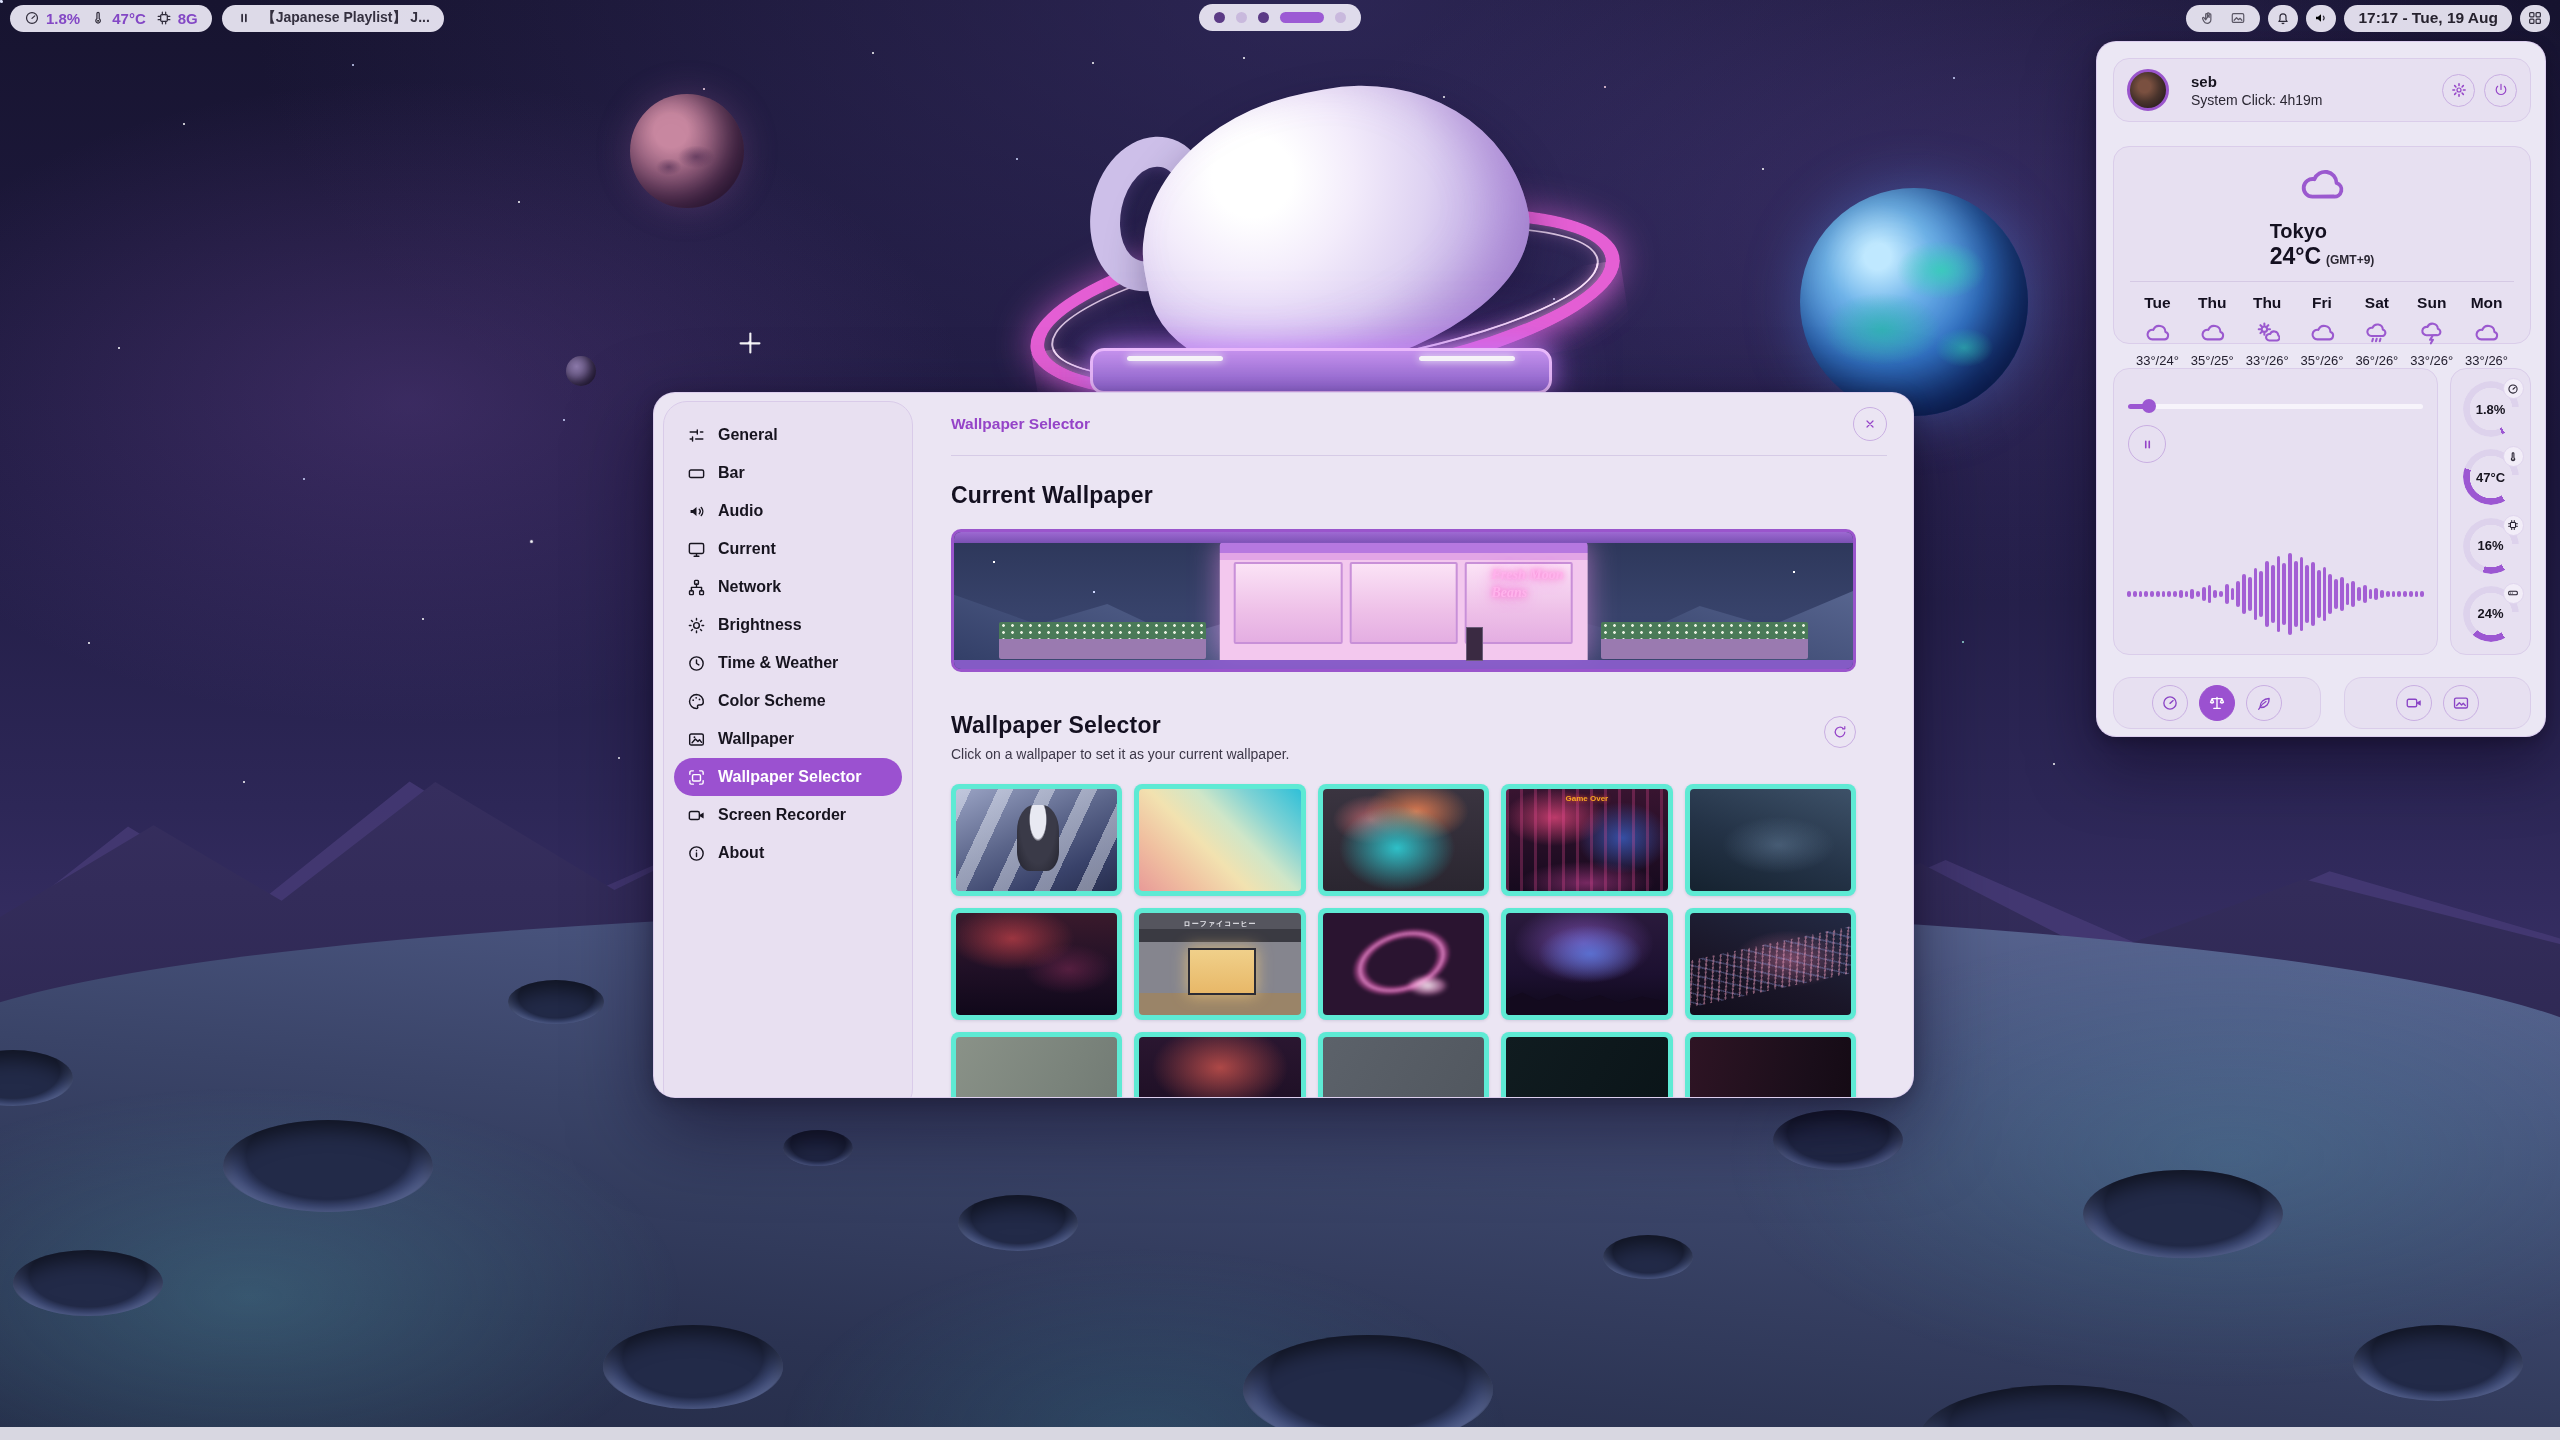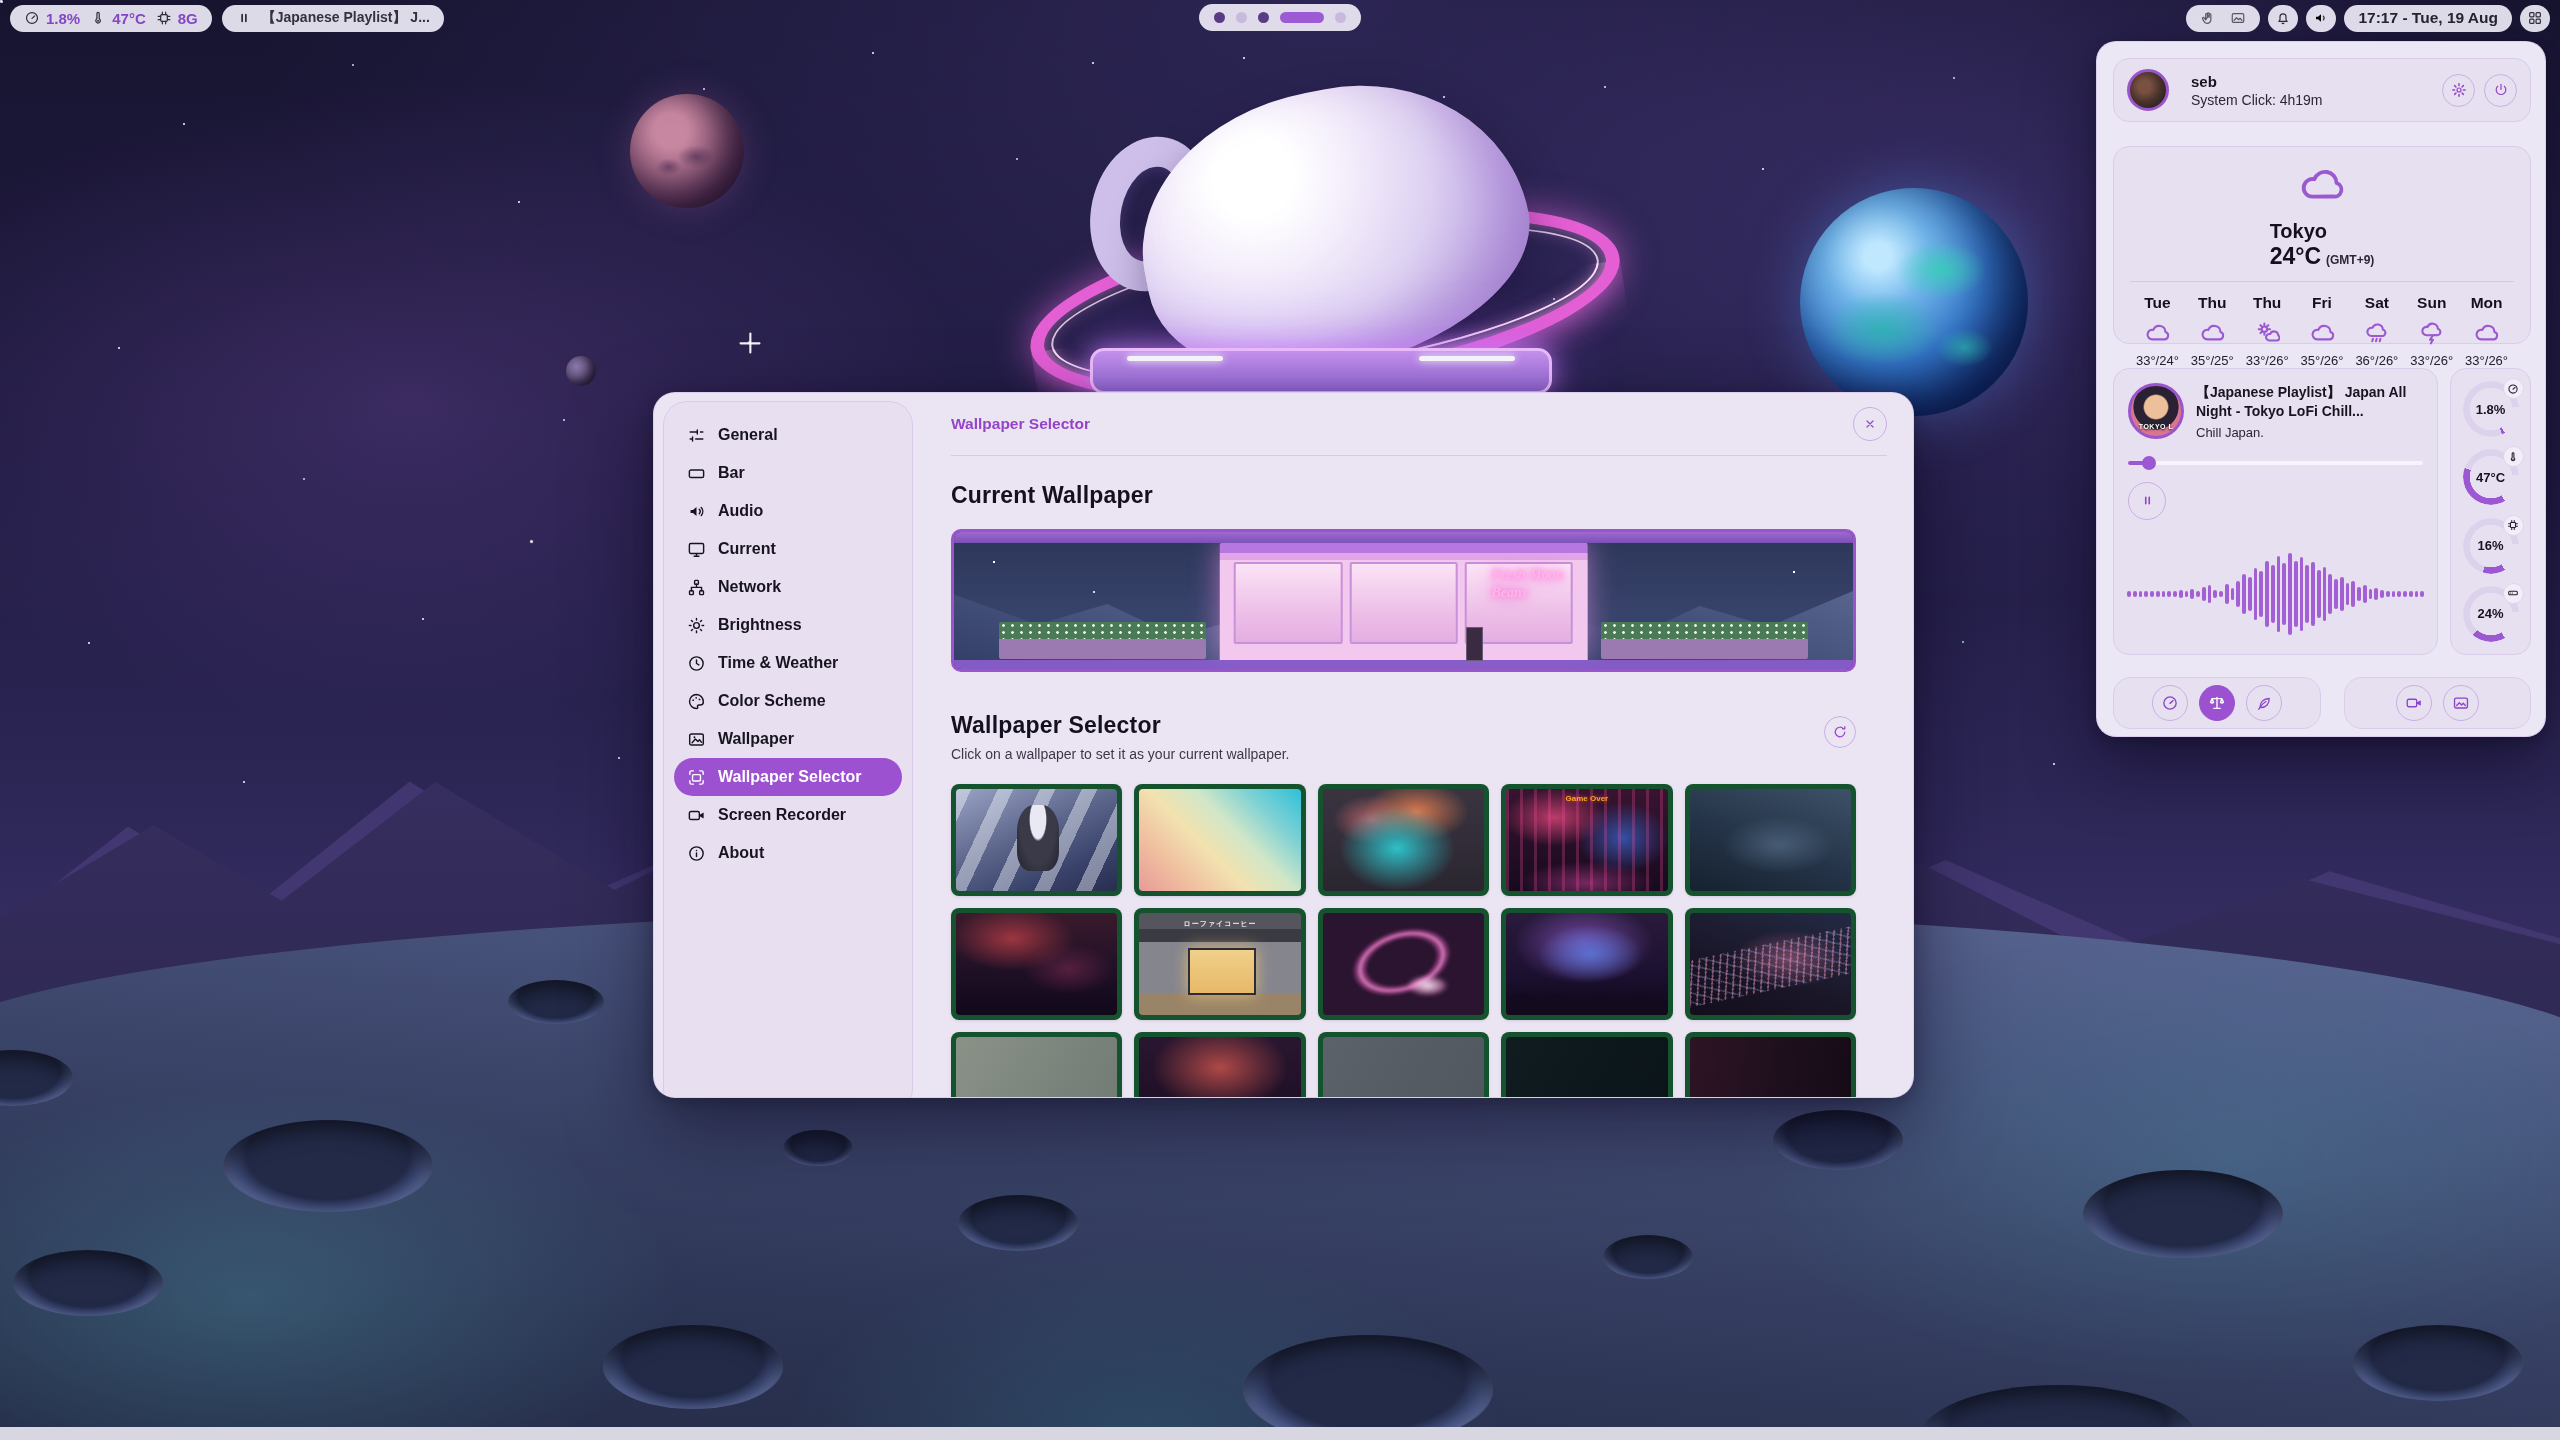--- a/index.html
+++ b/index.html
@@ -128,21 +128,21 @@
     background:linear-gradient(180deg,#4a7a58 0 46%,#9a7ab0 46%);
     background-blend-mode:normal; z-index:2; }
   .pv-planter::before { content:""; position:absolute; left:0; right:0; top:0; height:46%;
     background-image:radial-gradient(circle,#e8f0e0 1px,transparent 1.7px); background-size:9px 7px; }
   .pv-planter.l { left:5%; } .pv-planter.r { right:5%; }
   .pv-board { position:absolute; left:57%; bottom:6%; width:17px; height:34px; background:#3a2a42; border:1px solid #6a5a78; z-index:3; }
   .sel-head { display:flex; align-items:flex-start; justify-content:space-between; margin-top:40px; width:905px; }
   .sel-sub { font-size:14px; color:#3c3748; margin-top:7px; }
   .refresh-btn { width:32px; height:32px; margin-top:4px; }
   .thumb-grid { margin-top:22px; width:905px; display:grid; grid-template-columns:repeat(5,1fr); gap:12px; }
-  .thumb { background:#14532d; border-radius:8px; padding:5px; height:112px; box-shadow:0 1px 3px rgba(60,40,90,.14); cursor:pointer; }
+  .thumb { background:#5eead4; border-radius:8px; padding:5px; height:112px; box-shadow:0 1px 3px rgba(60,40,90,.14); cursor:pointer; }
   .timg { width:100%; height:100%; border-radius:4px; position:relative; overflow:hidden; }
   .tlabel { position:absolute; top:5%; left:50%; transform:translateX(-50%); font-size:8px; font-weight:700; white-space:nowrap; }
   .t-anime-street { background:linear-gradient(155deg,#9aa3c4 0%,#5b658a 45%,#39426a 75%,#272e4e 100%); }
   .t-anime-street::before { content:""; position:absolute; inset:0; background:repeating-linear-gradient(115deg,rgba(245,248,255,.85) 0 14px,transparent 14px 38px); opacity:.5; }
   .t-anime-street::after { content:""; position:absolute; left:38%; top:16%; width:26%; height:64%; background:radial-gradient(ellipse at 50% 22%,#e8e9f2 0 26%,#3a3a48 30% 60%,#23232e 100%); border-radius:40% 40% 30% 30%; }
   .t-pastel { background:linear-gradient(225deg,#2fc0d8 0%,#7fd2d4 22%,#cfe6c8 40%,#f2e2b0 58%,#f0c0a0 78%,#e89a98 100%); }
   .t-aurora { background:radial-gradient(60% 70% at 46% 58%,#2ec0c8 0%,rgba(46,192,200,0) 60%),radial-gradient(50% 45% at 58% 22%,#d87850 0%,rgba(216,120,80,0) 65%),radial-gradient(40% 40% at 30% 30%,#b06068 0%,rgba(176,96,104,0) 60%),linear-gradient(180deg,#3a3440,#2a2630); }
   .t-arcade { background:radial-gradient(45% 40% at 30% 28%,rgba(224,69,122,.8),transparent 70%),radial-gradient(40% 50% at 72% 48%,rgba(59,106,216,.7),transparent 70%),radial-gradient(60% 30% at 50% 92%,rgba(180,60,140,.6),transparent 70%),linear-gradient(180deg,#381430,#160a1e); }
   .t-arcade::before { content:""; position:absolute; inset:0; background:repeating-linear-gradient(90deg,rgba(255,80,160,.25) 0 3px,transparent 3px 14px); }
   .t-arcade .tlabel { color:#f5a623; text-shadow:0 0 4px #e0452a; }
@@ -677,29 +677,20 @@
               <svg viewBox="0 0 24 24" fill="none" stroke="currentColor" stroke-width="1.8" stroke-linecap="round" stroke-linejoin="round">
                 <path d="M7 18.6a4.6 4.6 0 1 1 1-9.1 6 6 0 0 1 11.6 2 3.6 3.6 0 0 1-1.6 7z"></path>
               </svg>
             </span>
             <span class="w-temps">33°/26°</span>
           </div>
         </div>
     </div>
 
     <div class="card music-card">
-      <div class="m-row">
-        <div class="m-art">
-            <b>TOKYO L</b>
-          </div>
-        <div>
-          <div class="m-title">【Japanese Playlist】 Japan All Night - Tokyo LoFi Chill...</div>
-          <div class="m-artist">Chill Japan.</div>
-        </div>
-      </div>
       <div class="m-slider">
         <div class="m-track"></div>
         <div class="m-fill" id="seek-fill" style="width: 7%;"></div>
         <div class="m-thumb" id="seek-thumb" style="left: calc(7% - 7px);"></div>
       </div>
       <button class="circle-btn m-pause">
         <span class="ic">
             <svg viewBox="0 0 24 24" fill="none" stroke="currentColor" stroke-width="1.8" stroke-linecap="round" stroke-linejoin="round">
               <path d="M9.2 7v10M14.8 7v10" stroke-width="2.6"></path>
             </svg>

